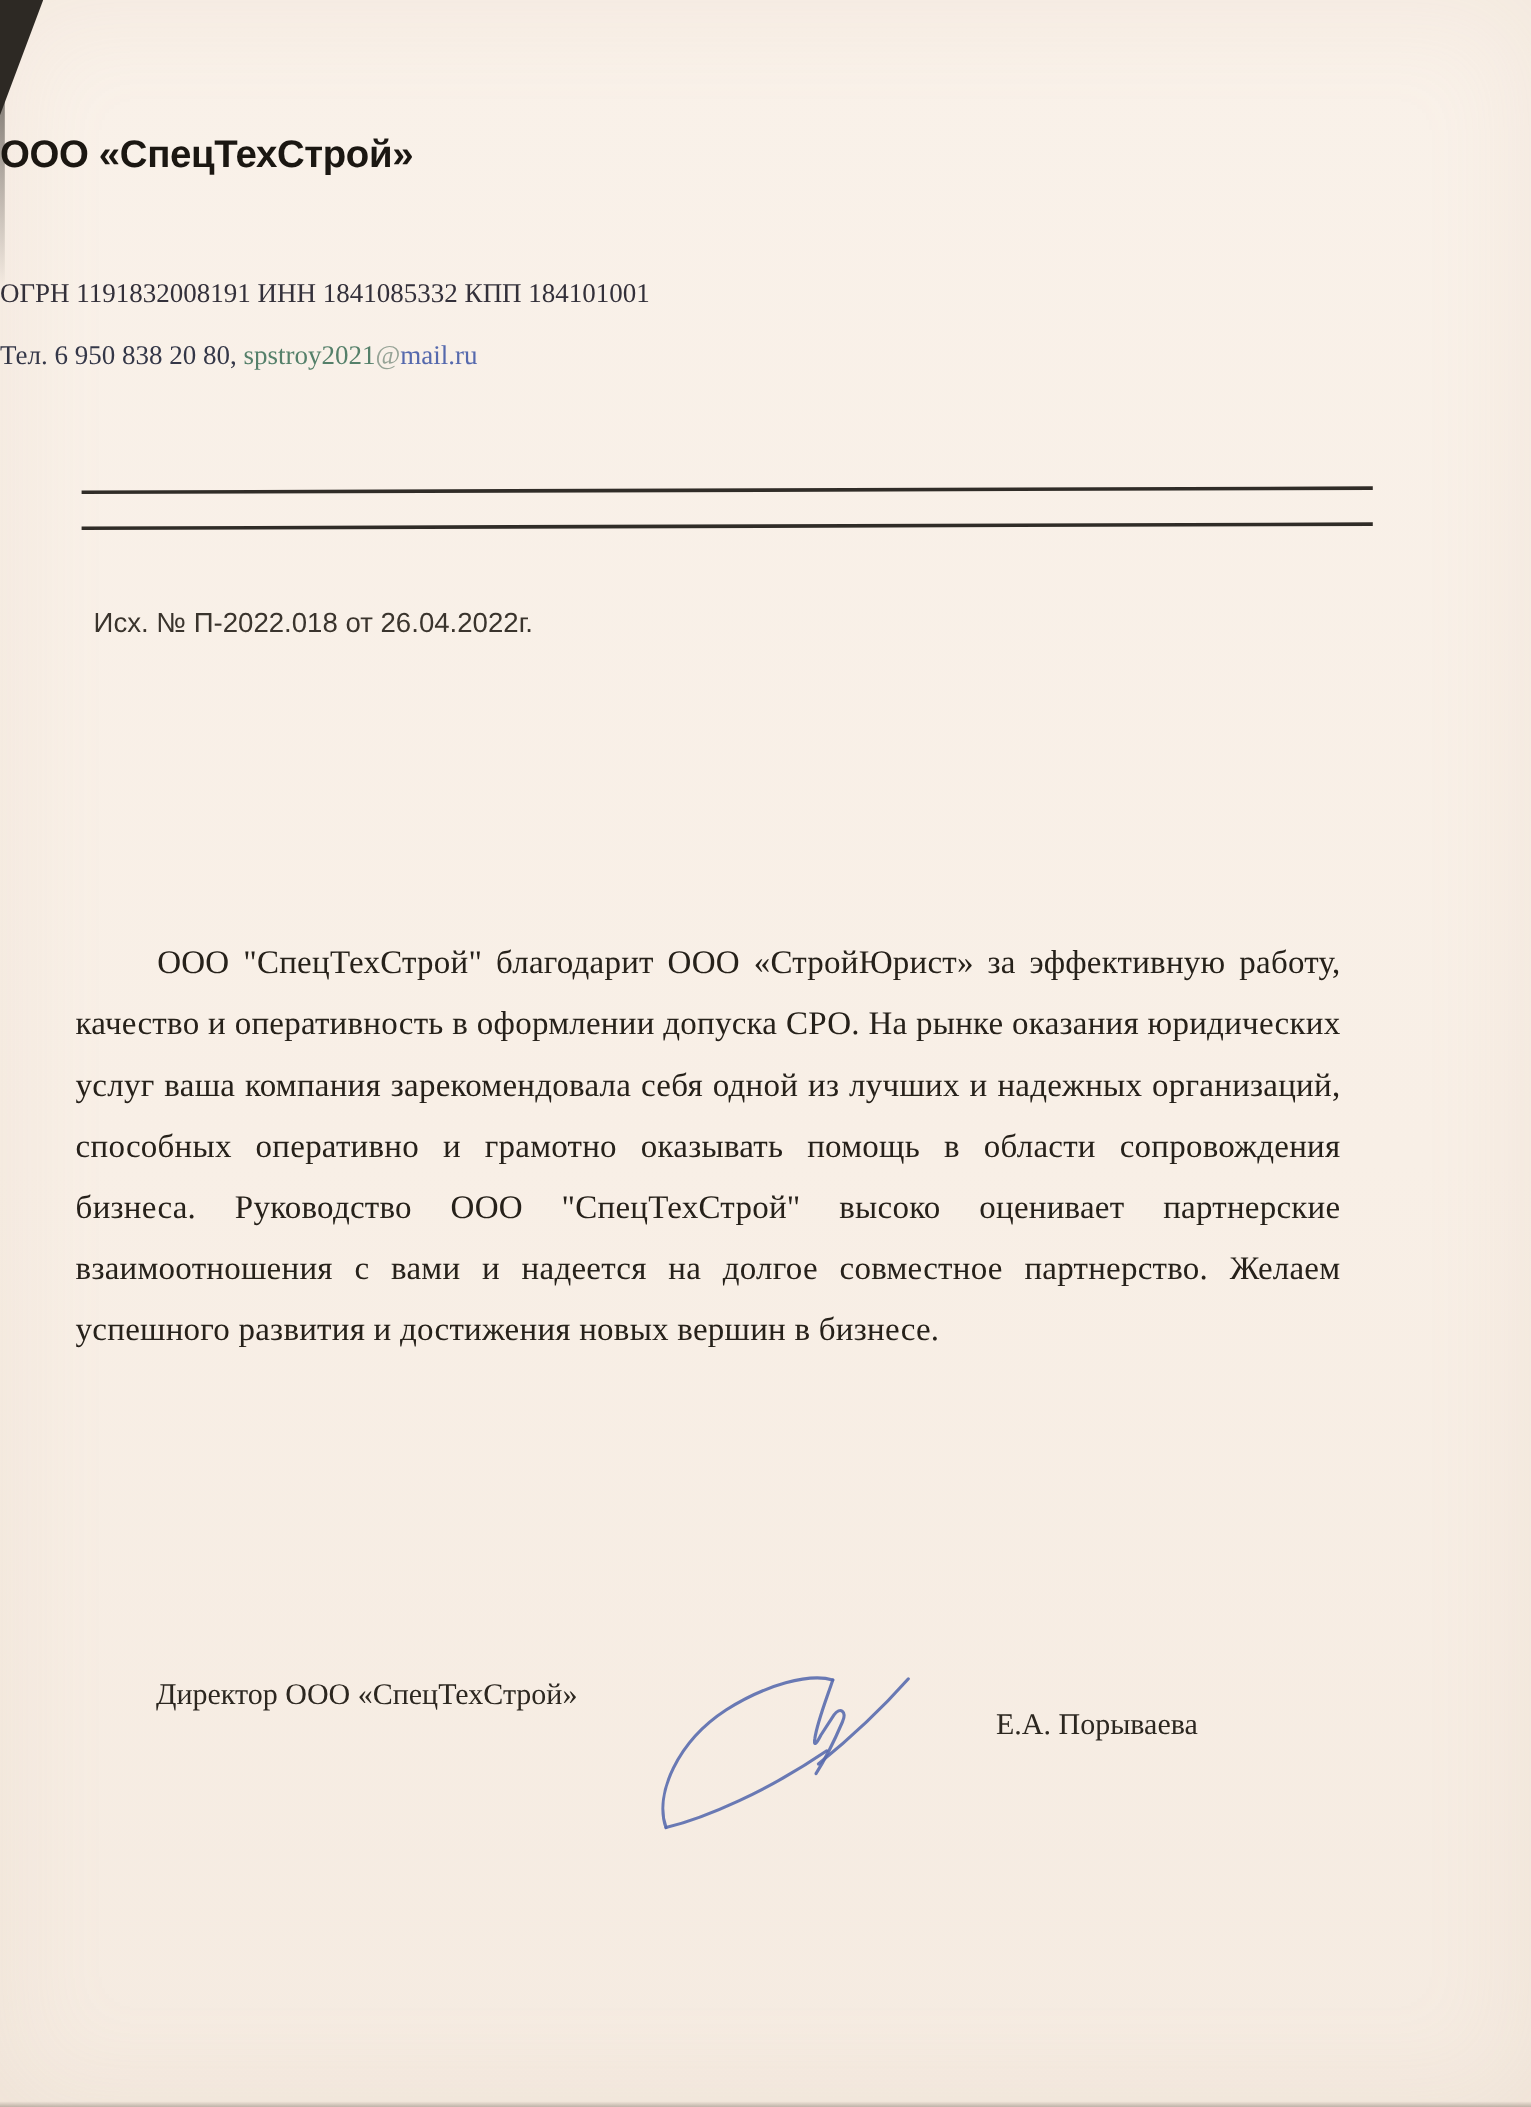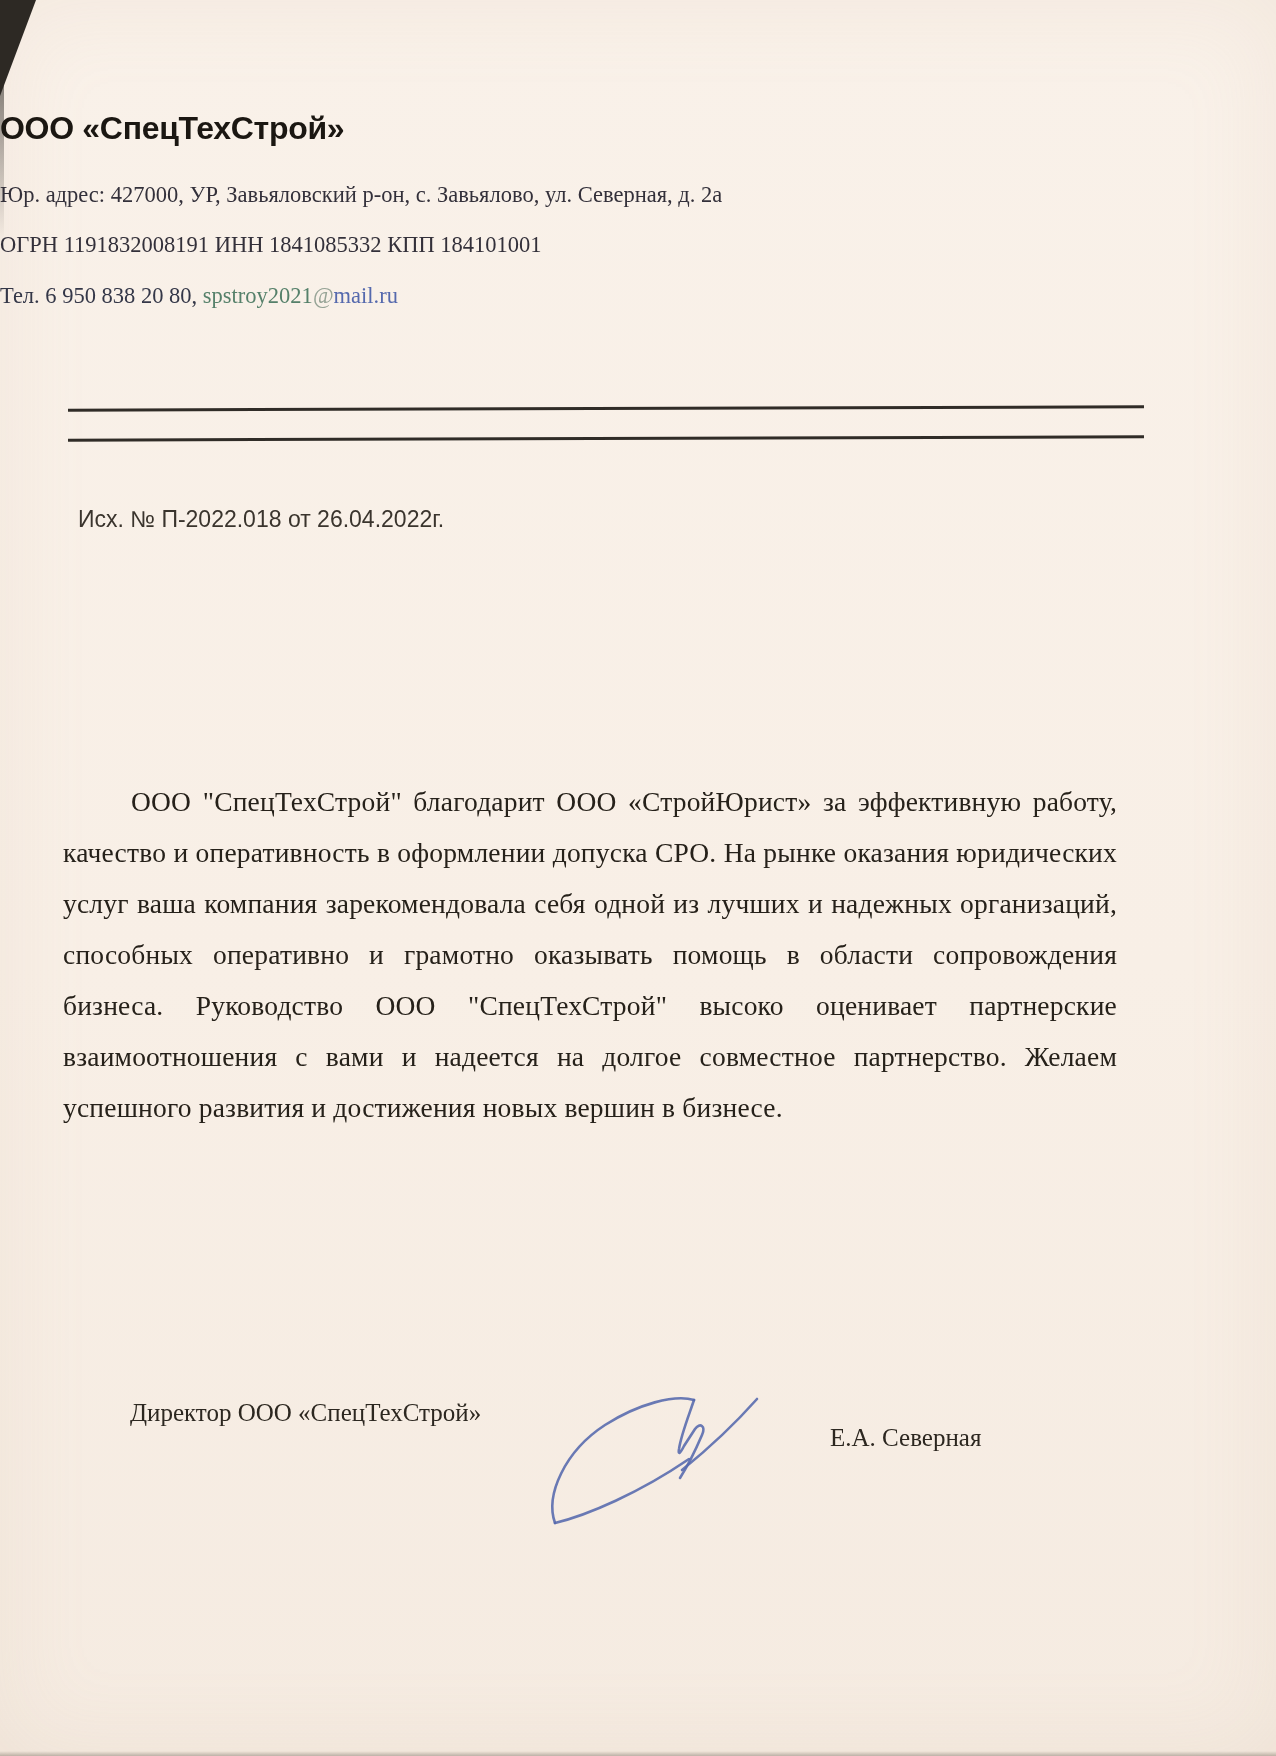--- a/index.html
+++ b/index.html
@@ -130,21 +130,20 @@
 </head>
 <body>
 
 <div class="page">
 
   <div class="corner-shadow"></div>
   <div class="edge-left"></div>
 
   <div class="header-line company-title">ООО «СпецТехСтрой»</div>
 
-  <div class="header-line addr">Юр. адрес: 427000, УР, Завьяловский р-он, с. Завьялово, ул. Северная, д. 2а</div>
 
   <div class="header-line ogrn">ОГРН 1191832008191 ИНН 1841085332 КПП 184101001</div>
 
   <div class="header-line phone">
     <span>Тел. 6 950 838 20 80, </span><span class="email-user">spstroy2021</span><span class="email-at">@</span><span class="email-domain">mail.ru</span>
   </div>
 
   <div class="rule rule-1"></div>
   <div class="rule rule-2"></div>
 
@@ -158,16 +157,16 @@
     <div>Директор ООО «СпецТехСтрой»</div>
   </div>
 
   <svg class="signature-svg" viewBox="0 0 240 152" aria-hidden="true">
     <path d="M 12 140 C 2 112, 22 68, 62 42 C 95 21, 132 11, 151 17"></path>
     <path d="M 12 140 C 45 132, 96 110, 146 76"></path>
     <path d="M 151 17 C 146 32, 138 52, 136 66 C 135 72, 137 71, 141 63 L 152 46 C 157 39, 163 43, 159 52 C 153 66, 144 84, 137 95"></path>
     <path d="M 214 16 C 198 34, 170 62, 139 87"></path>
   </svg>
 
-  <div class="signer">Е.А. Северная</div>
+  <div class="signer">Е.А. Порываева</div>
 
   <div class="bottom-edge"></div>
 </div>
 
 </body></html>

